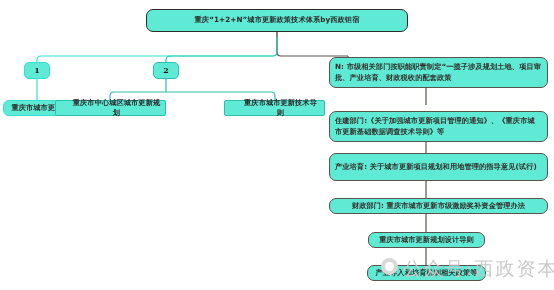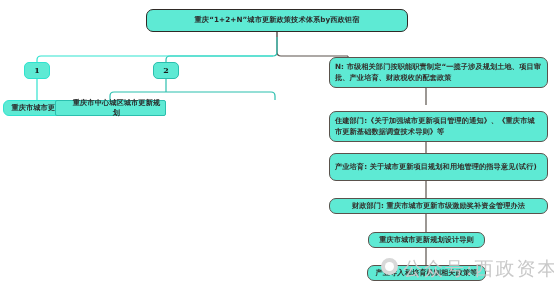--- a/index.html
+++ b/index.html
@@ -135,20 +135,23 @@
   <div class="node leaf1" style="left:3px; top:100px; width:97px; height:16px;">
     <span>重庆市城市更新管理办法</span>
   </div>
 
   <div class="node badge b2" style="left:153px; top:62px; width:26px; height:17px;">
     <span>2</span>
   </div>
   <div class="node leaf2" style="left:55px; top:100px; width:111px; height:16px;">
     <span>重庆市中心城区城市更新规划</span>
   </div>
+  <div class="node leaf2" style="left:224px; top:100px; width:101px; height:16px;">
+    <span>重庆市城市更新技术导则</span>
+  </div>
 
   <div class="node gray just" style="left:329px; top:57px; width:219px; height:31px;">
     <span>N: 市级相关部门按职能职责制定“一揽子涉及规划土地、项目审批、产业培育、财政税收的配套政策</span>
   </div>
 
   <div class="node gray just" style="left:329px; top:105px; width:219px; height:31px;margin-top:6px;">
     <span>住建部门:《关于加强城市更新项目管理的通知》、《重庆市城市更新基础数据调查技术导则》等</span>
   </div>
 
   <div class="node gray just" style="left:329px; top:153px; width:219px; height:28px;">

